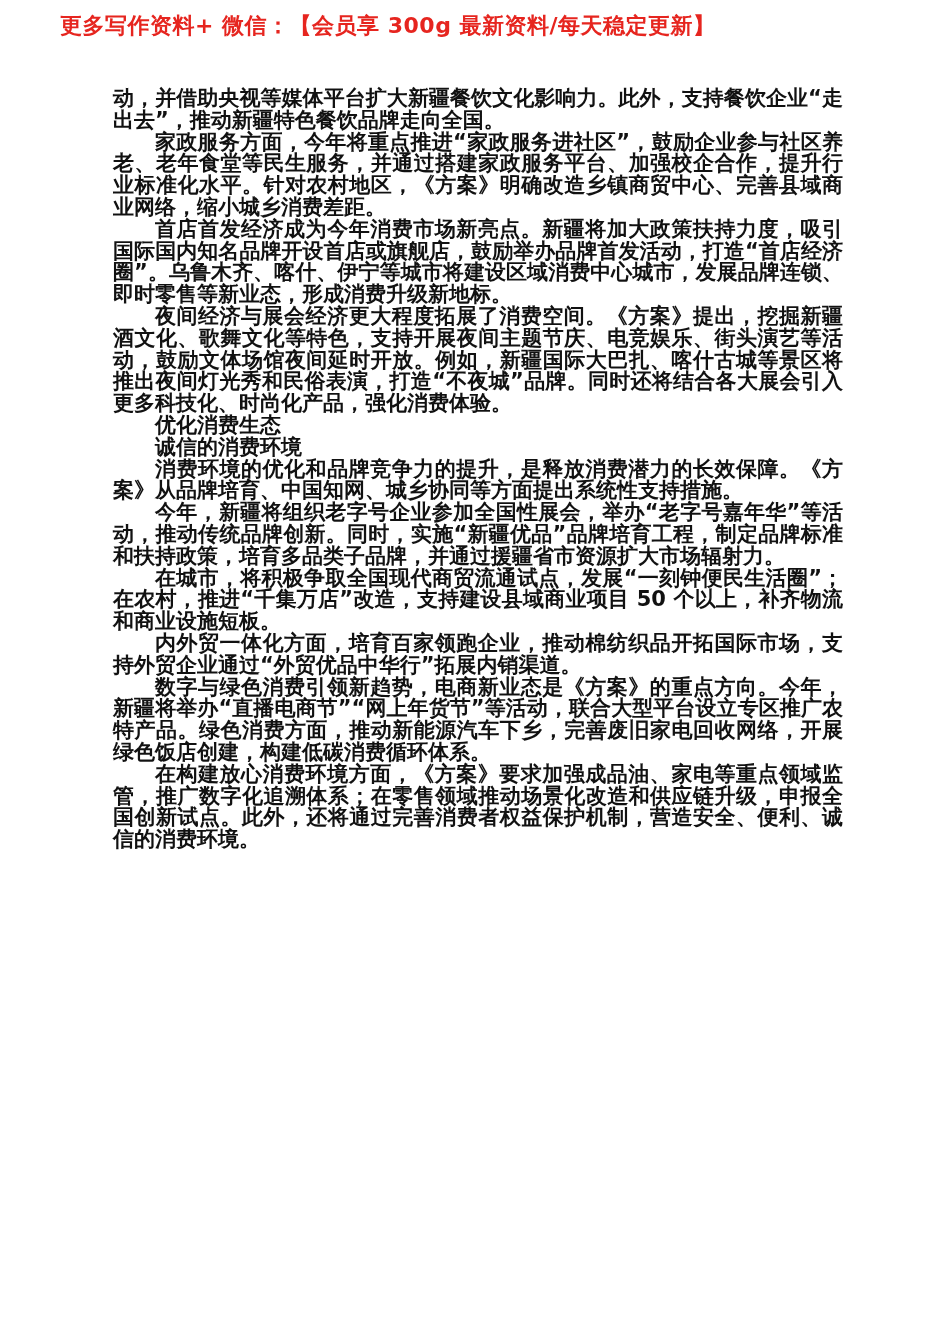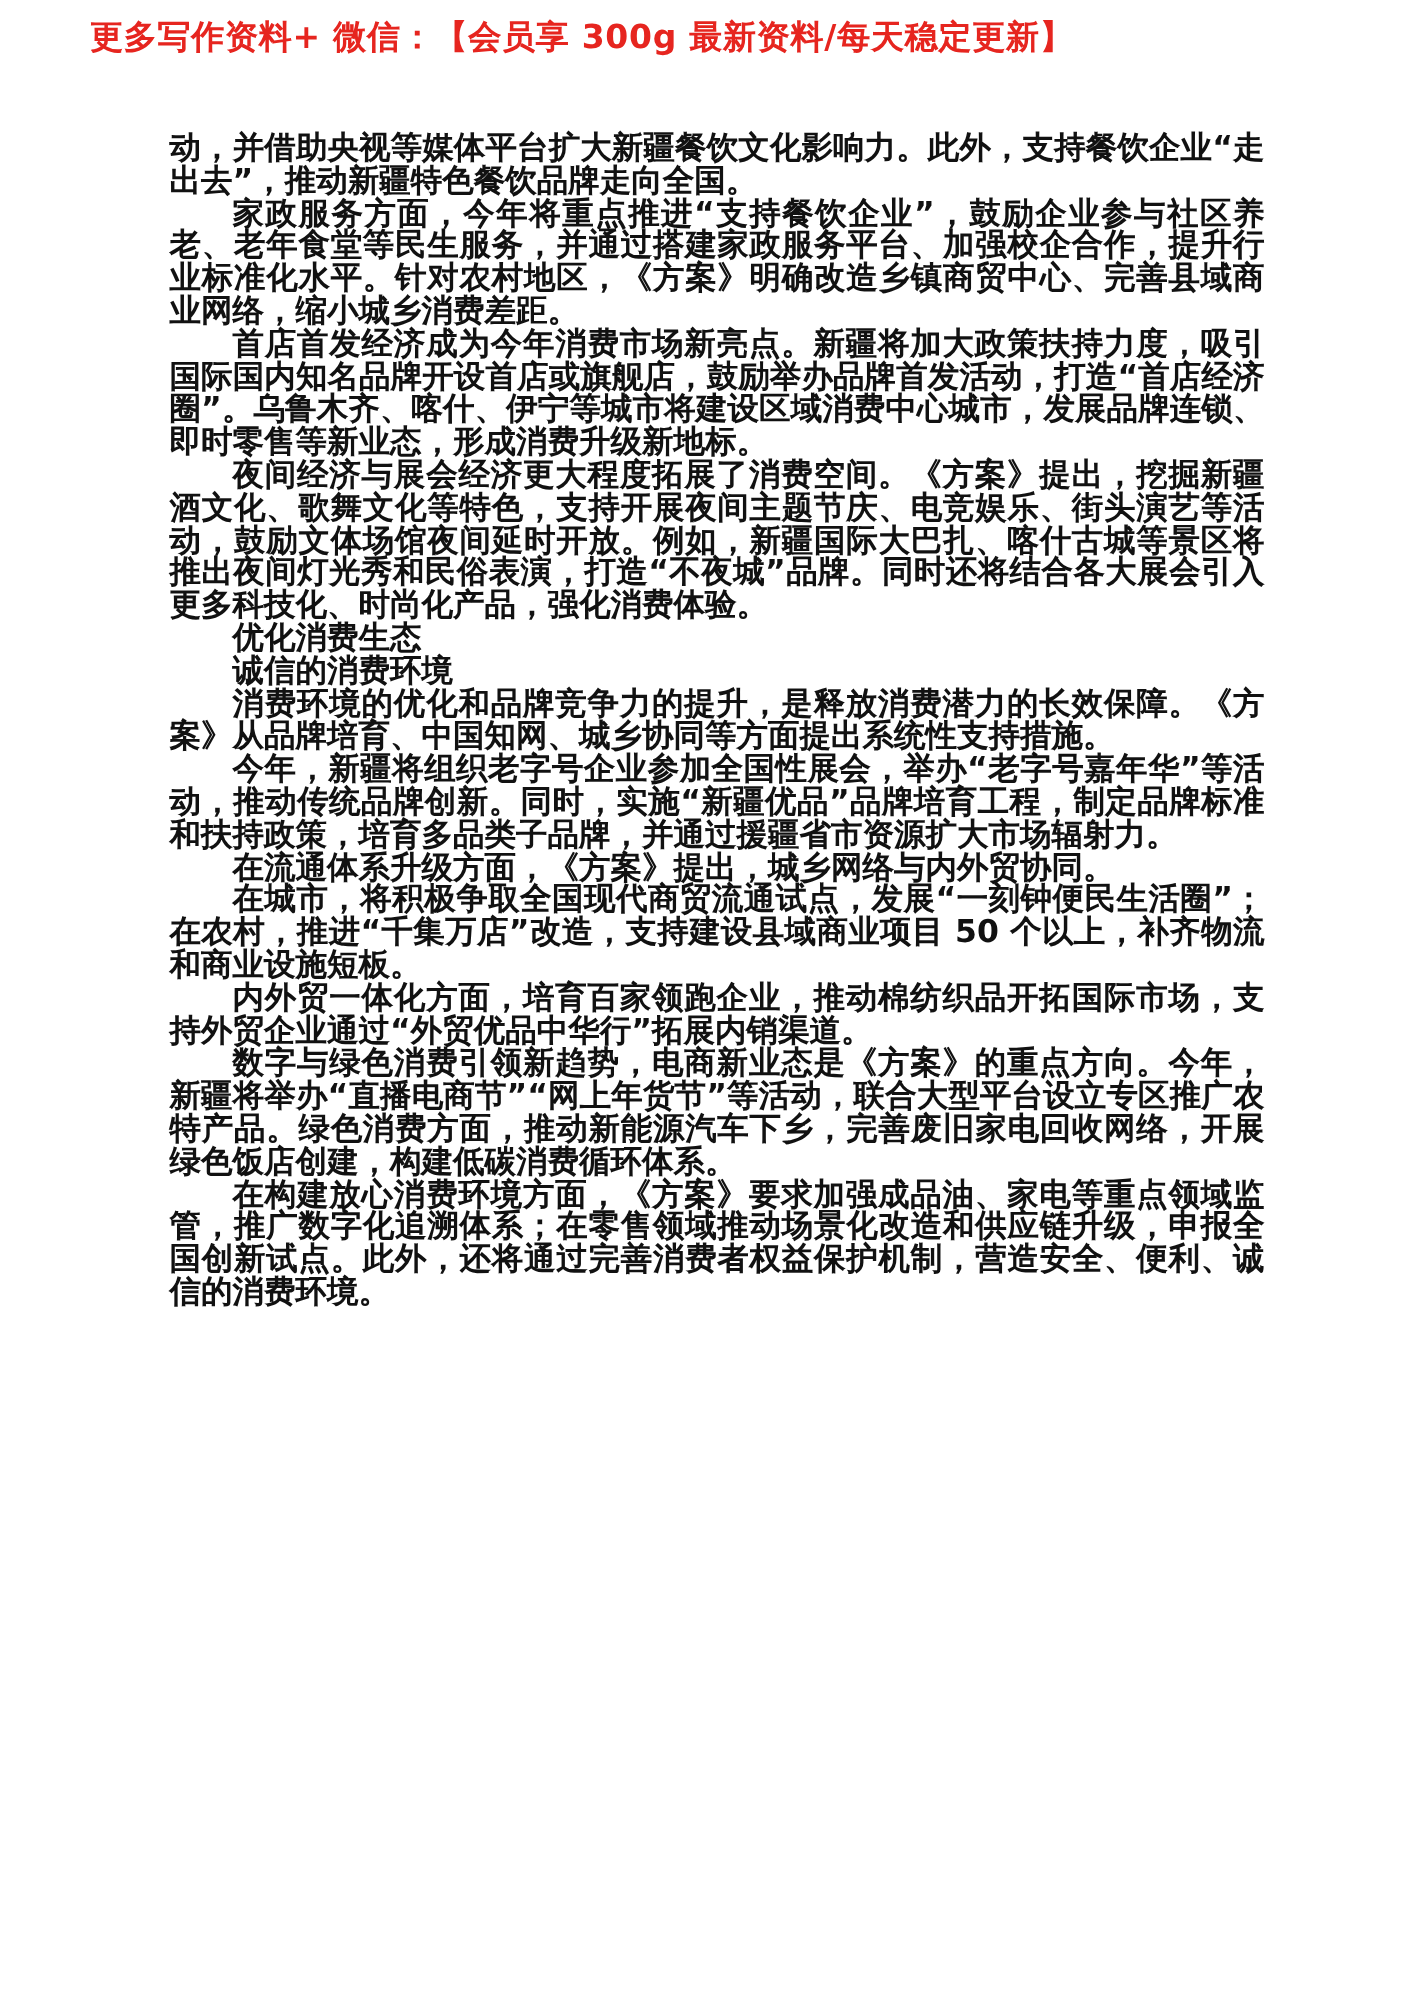--- a/index.html
+++ b/index.html
@@ -82,28 +82,27 @@
 </style>
 </head>
 <body>
 
 <div class="page">
 
   <div class="notice">更多写作资料+ 微信：【会员享 300g 最新资料/每天稳定更新】</div>
 
   <div class="body-text">
       <p class="">动，并借助央视等媒体平台扩大新疆餐饮文化影响力。此外，支持餐饮企业“走出去”，推动新疆特色餐饮品牌走向全国。</p>
-      <p class="indent">家政服务方面，今年将重点推进“支持餐饮企业”，鼓励企业参与社区养老、老年食堂等民生服务，并通过搭建家政服务平台、加强校企合作，提升行业标准化水平。针对农村地区，《方案》明确改造乡镇商贸中心、完善县域商业网络，缩小城乡消费差距。</p>
+      <p class="indent">家政服务方面，今年将重点推进“家政服务进社区”，鼓励企业参与社区养老、老年食堂等民生服务，并通过搭建家政服务平台、加强校企合作，提升行业标准化水平。针对农村地区，《方案》明确改造乡镇商贸中心、完善县域商业网络，缩小城乡消费差距。</p>
       <p class="indent">首店首发经济成为今年消费市场新亮点。新疆将加大政策扶持力度，吸引国际国内知名品牌开设首店或旗舰店，鼓励举办品牌首发活动，打造“首店经济圈”。乌鲁木齐、喀什、伊宁等城市将建设区域消费中心城市，发展品牌连锁、即时零售等新业态，形成消费升级新地标。</p>
       <p class="indent">夜间经济与展会经济更大程度拓展了消费空间。《方案》提出，挖掘新疆酒文化、歌舞文化等特色，支持开展夜间主题节庆、电竞娱乐、街头演艺等活动，鼓励文体场馆夜间延时开放。例如，新疆国际大巴扎、喀什古城等景区将推出夜间灯光秀和民俗表演，打造“不夜城”品牌。同时还将结合各大展会引入更多科技化、时尚化产品，强化消费体验。</p>
       <p class="indent">优化消费生态</p>
       <p class="indent">诚信的消费环境</p>
       <p class="indent">消费环境的优化和品牌竞争力的提升，是释放消费潜力的长效保障。《方案》从品牌培育、中国知网、城乡协同等方面提出系统性支持措施。</p>
       <p class="indent">今年，新疆将组织老字号企业参加全国性展会，举办“老字号嘉年华”等活动，推动传统品牌创新。同时，实施“新疆优品”品牌培育工程，制定品牌标准和扶持政策，培育多品类子品牌，并通过援疆省市资源扩大市场辐射力。</p>
-      <p class="indent">在流通体系升级方面，《方案》提出，城乡网络与内外贸协同。</p>
       <p class="indent">在城市，将积极争取全国现代商贸流通试点，发展“一刻钟便民生活圈”；在农村，推进“千集万店”改造，支持建设县域商业项目 50 个以上，补齐物流和商业设施短板。</p>
       <p class="indent">内外贸一体化方面，培育百家领跑企业，推动棉纺织品开拓国际市场，支持外贸企业通过“外贸优品中华行”拓展内销渠道。</p>
       <p class="indent">数字与绿色消费引领新趋势，电商新业态是《方案》的重点方向。今年，新疆将举办“直播电商节”“网上年货节”等活动，联合大型平台设立专区推广农特产品。绿色消费方面，推动新能源汽车下乡，完善废旧家电回收网络，开展绿色饭店创建，构建低碳消费循环体系。</p>
       <p class="indent">在构建放心消费环境方面，《方案》要求加强成品油、家电等重点领域监管，推广数字化追溯体系；在零售领域推动场景化改造和供应链升级，申报全国创新试点。此外，还将通过完善消费者权益保护机制，营造安全、便利、诚信的消费环境。</p>
     </div>
 
   <div class="pageinfo">第 2 页 共 2 页</div>
 
   <hr class="footrule">
 

